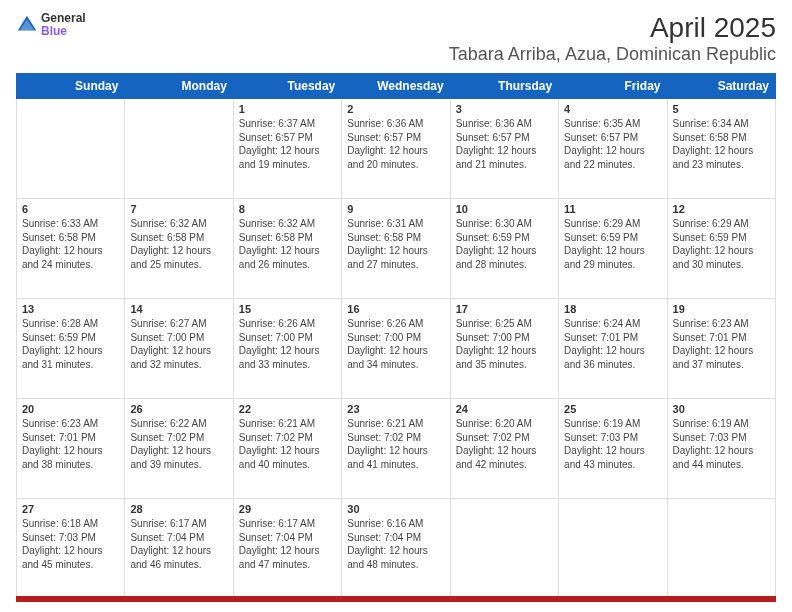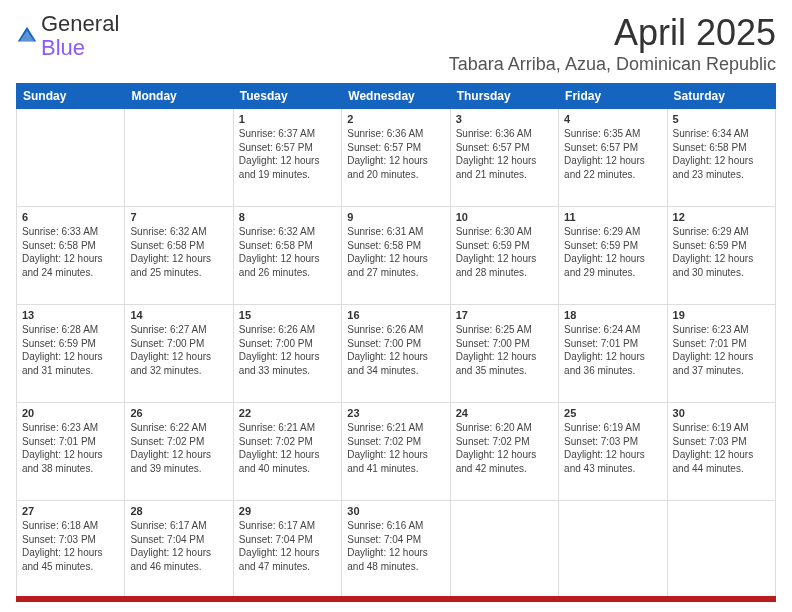--- a/index.html
+++ b/index.html
@@ -21,54 +21,54 @@
       display: flex;
       justify-content: space-between;
       align-items: flex-start;
       margin-bottom: 8px;
     }
     .logo {
       display: flex;
       align-items: center;
     }
     .logo-text {
-      font-size: 22px;
-      font-weight: normal;
+      font-size: 12px;
+      font-weight: bold;
       line-height: 1.1;
     }
     .logo-general { color: #333; }
     .logo-blue { color: #8b5cf6; }
     .logo-icon {
       width: 22px;
       height: 22px;
       margin-right: 3px;
     }
     .title-block {
       text-align: right;
     }
     .month-title {
-      font-size: 36px;
+      font-size: 28px;
       color: #333;
       font-weight: normal;
     }
     .subtitle {
       font-size: 18px;
       color: #555;
     }
     .calendar {
       flex: 1;
       border: 1px solid #ccc;
       border-collapse: collapse;
       width: 100%;
       table-layout: fixed;
     }
     .calendar th {
       background: #1565c0;
       color: #fff;
-      text-align: left;
+      text-align: right;
       padding: 5px 6px;
       font-size: 12px;
       border: 1px solid #1565c0;
     }
     .calendar td {
       vertical-align: top;
       padding: 4px 5px;
       border: 1px solid #ddd;
       font-size: 9.5px;
       color: #333;

